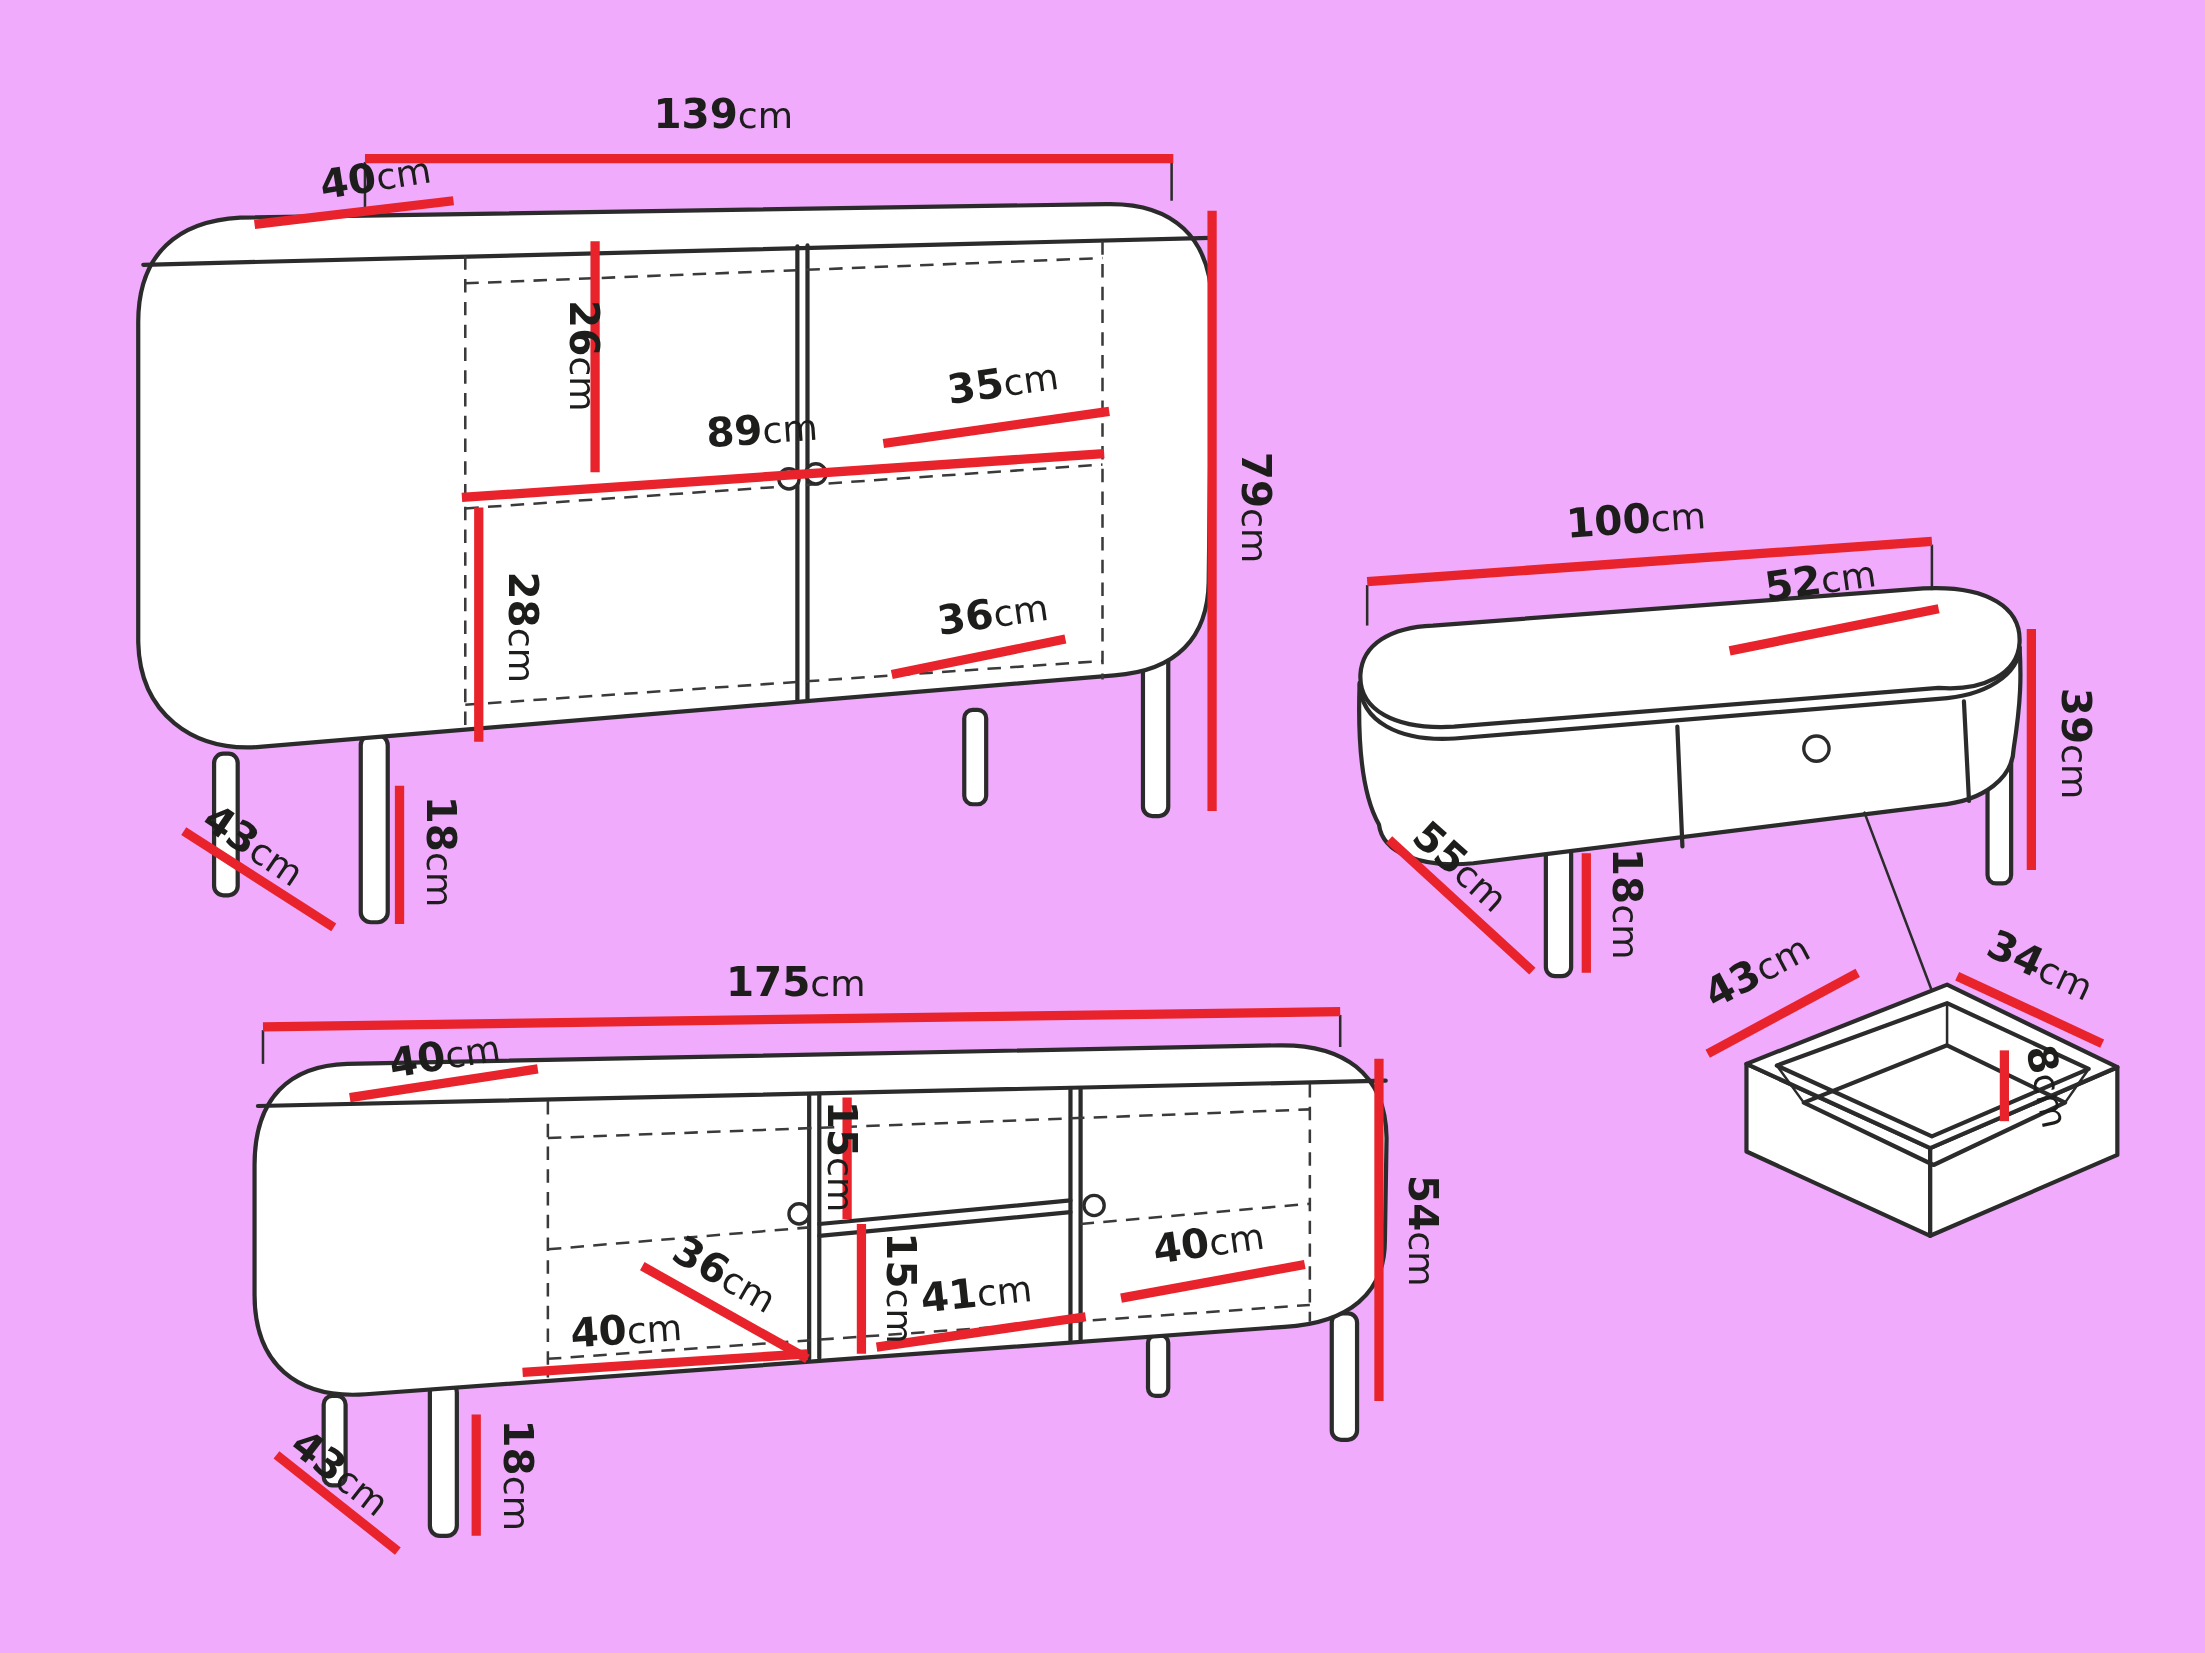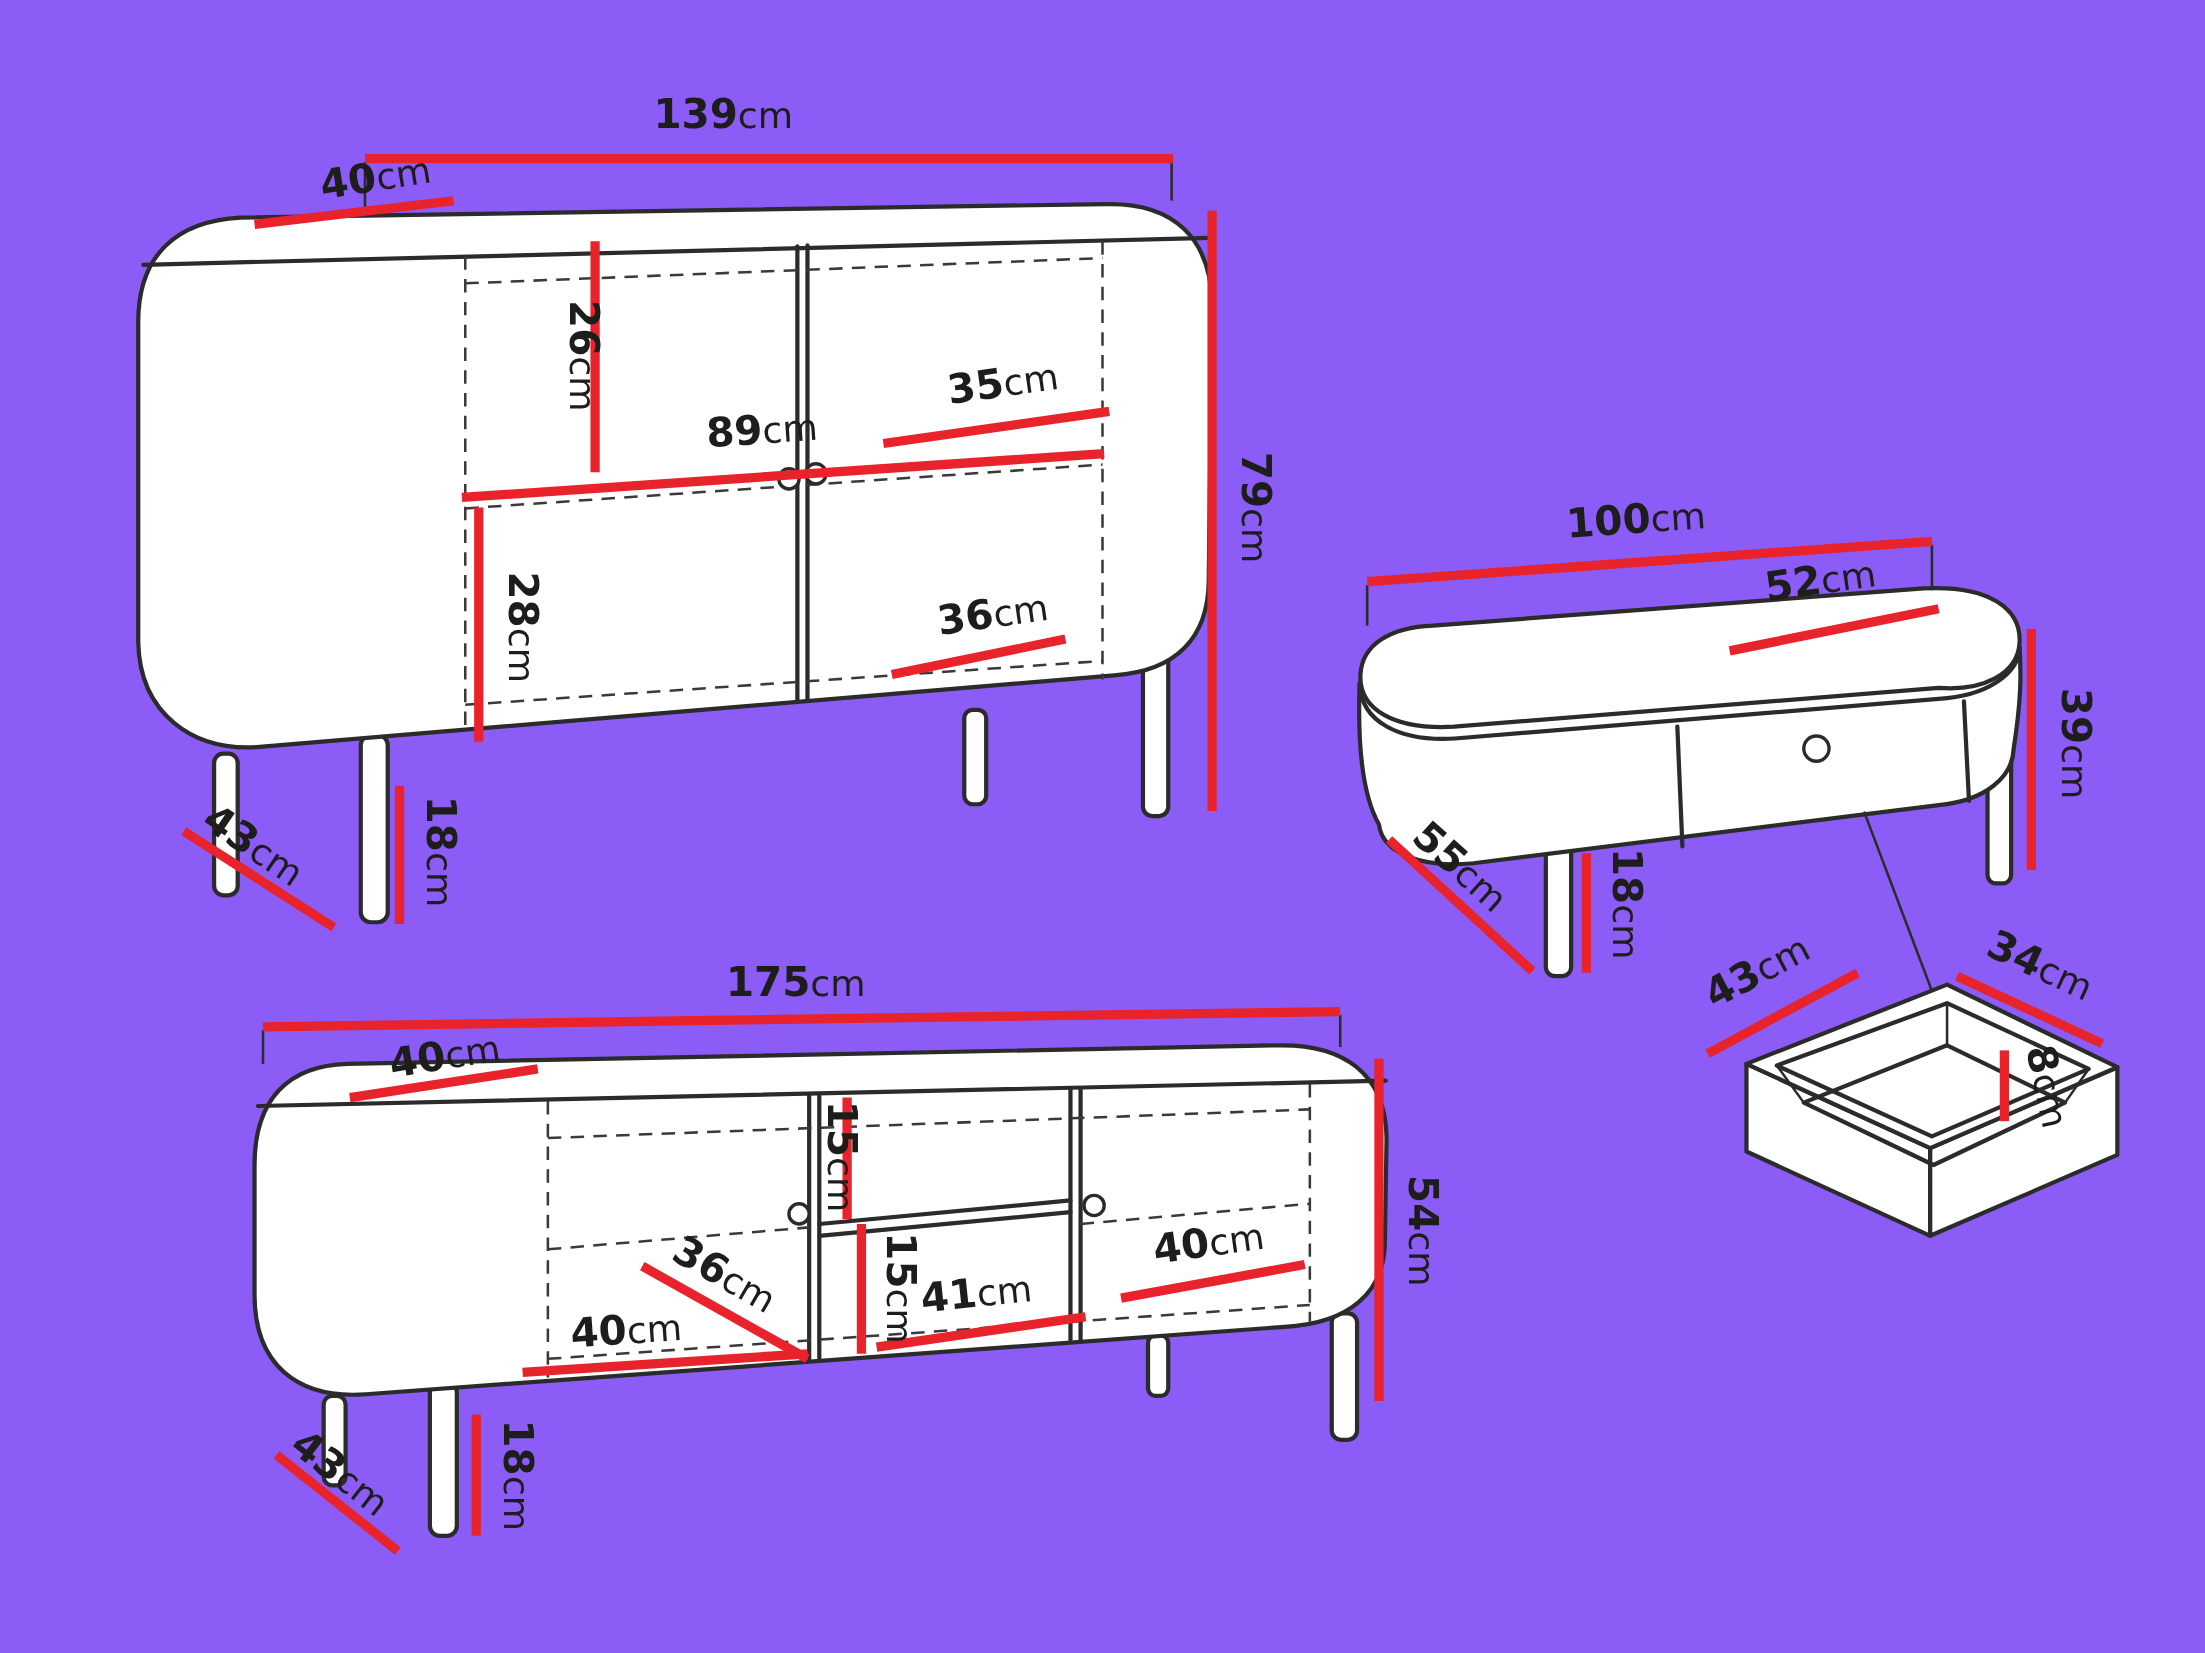--- a/index.html
+++ b/index.html
@@ -1,21 +1,21 @@
 <!DOCTYPE html>
 <html style="--line: #2b2b2b; --dim: #e8232b; --text: #1d1d1b;font-size:13.5px"><head>
 <meta charset="utf-8">
 <style>
   :root{
     --line:#2b2b2b;
     --dim:#e8232b;
     --text:#1d1d1b;
   }
   html,body{margin:0;padding:0;background:#ffffff}
-  .stage{width:2205px;height:1654px;background:#8b5cf6}
+  .stage{width:2205px;height:1654px;background:#f0abfc}
   svg{display:block}
   .outline{fill:none;stroke:var(--line);stroke-width:5;stroke-linecap:round;stroke-linejoin:round}
   .fillwhite{fill:#ffffff;stroke:var(--line);stroke-width:5;stroke-linecap:round;stroke-linejoin:round}
   .thin{fill:none;stroke:var(--line);stroke-width:3;stroke-linecap:round}
   .dashed{fill:none;stroke:#3a3a3a;stroke-width:3;stroke-dasharray:16 11}
   .leg{fill:#ffffff;stroke:var(--line);stroke-width:5}
   .knob{fill:#ffffff;stroke:var(--line);stroke-width:4}
   .dim-line{fill:none;stroke:var(--dim);stroke-width:11;stroke-linecap:butt}
   .tick{stroke:var(--line);stroke-width:3}
   text.dim{fill:var(--text)}

